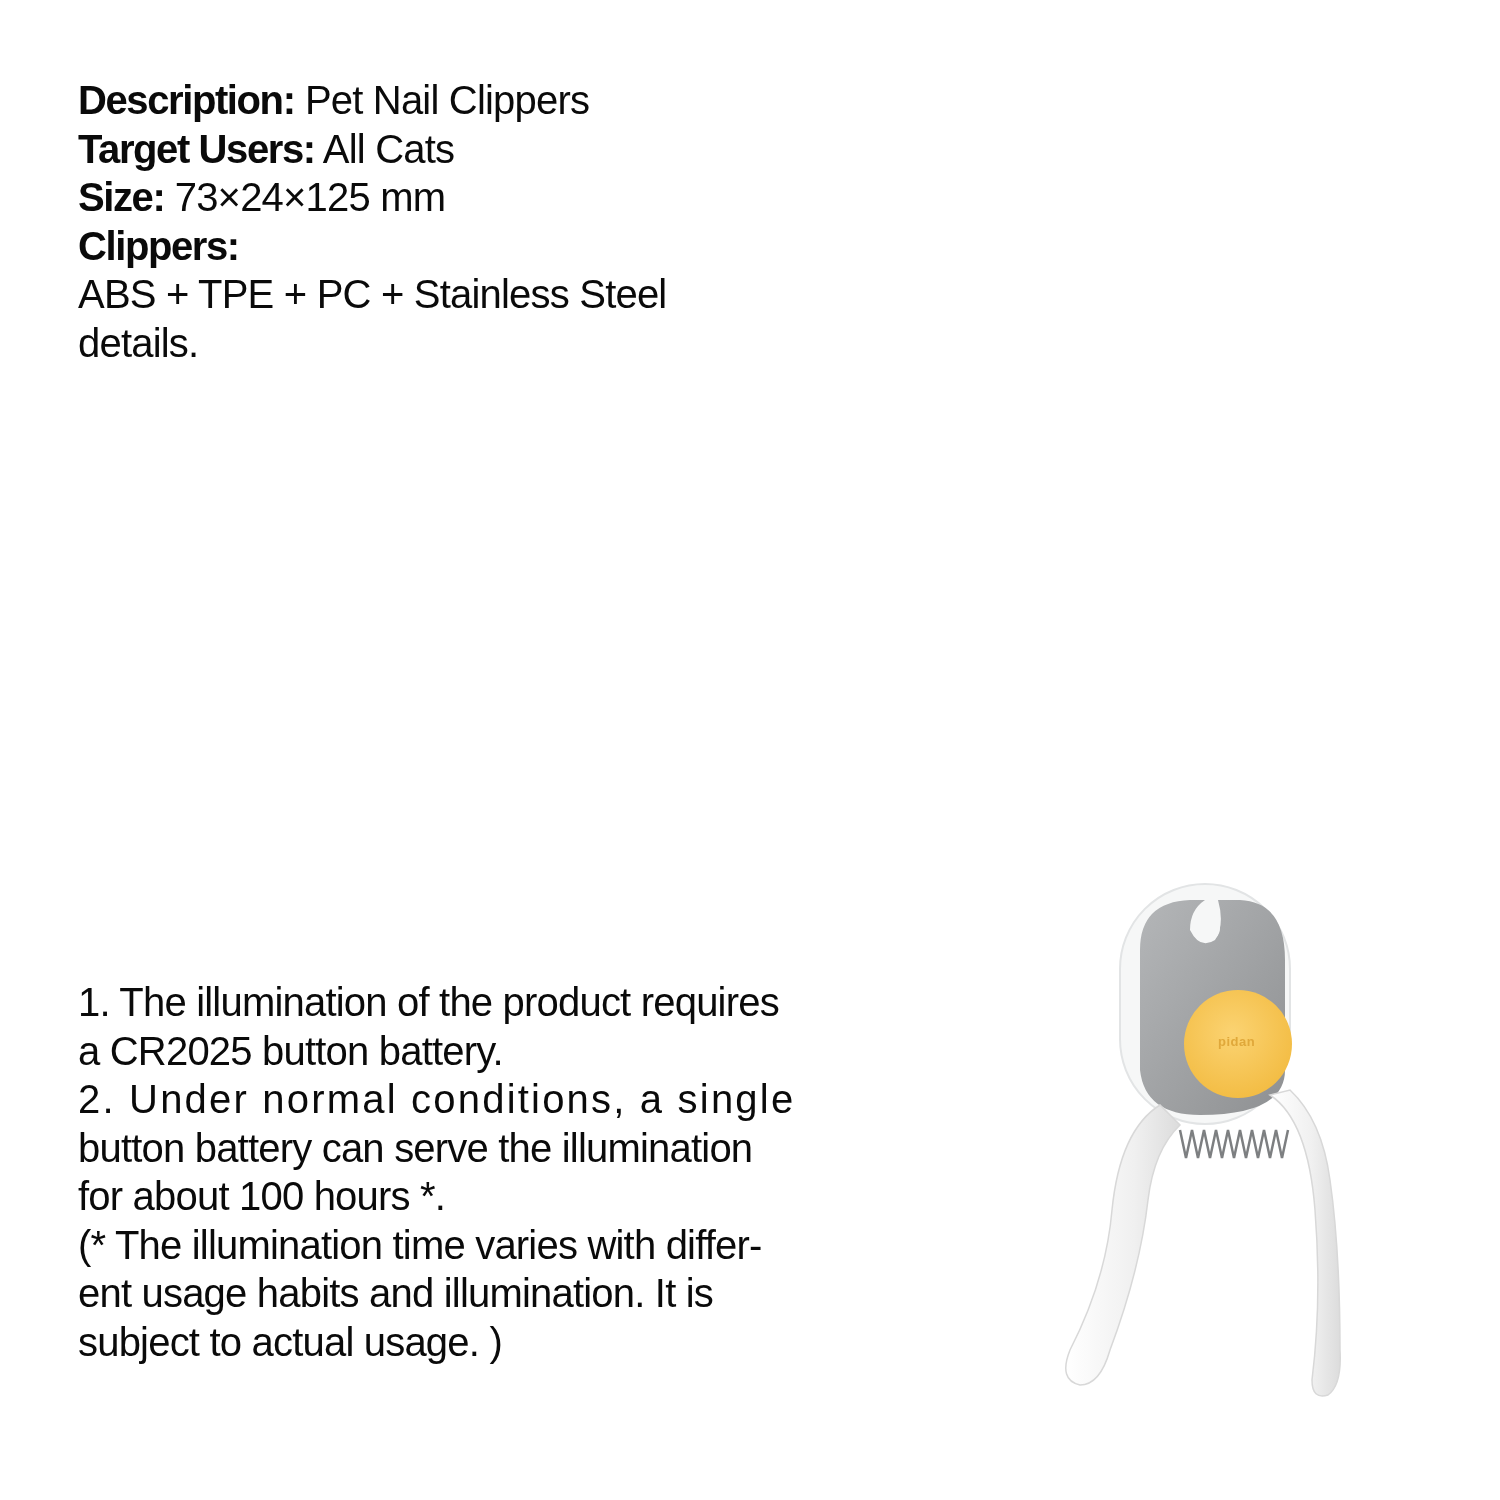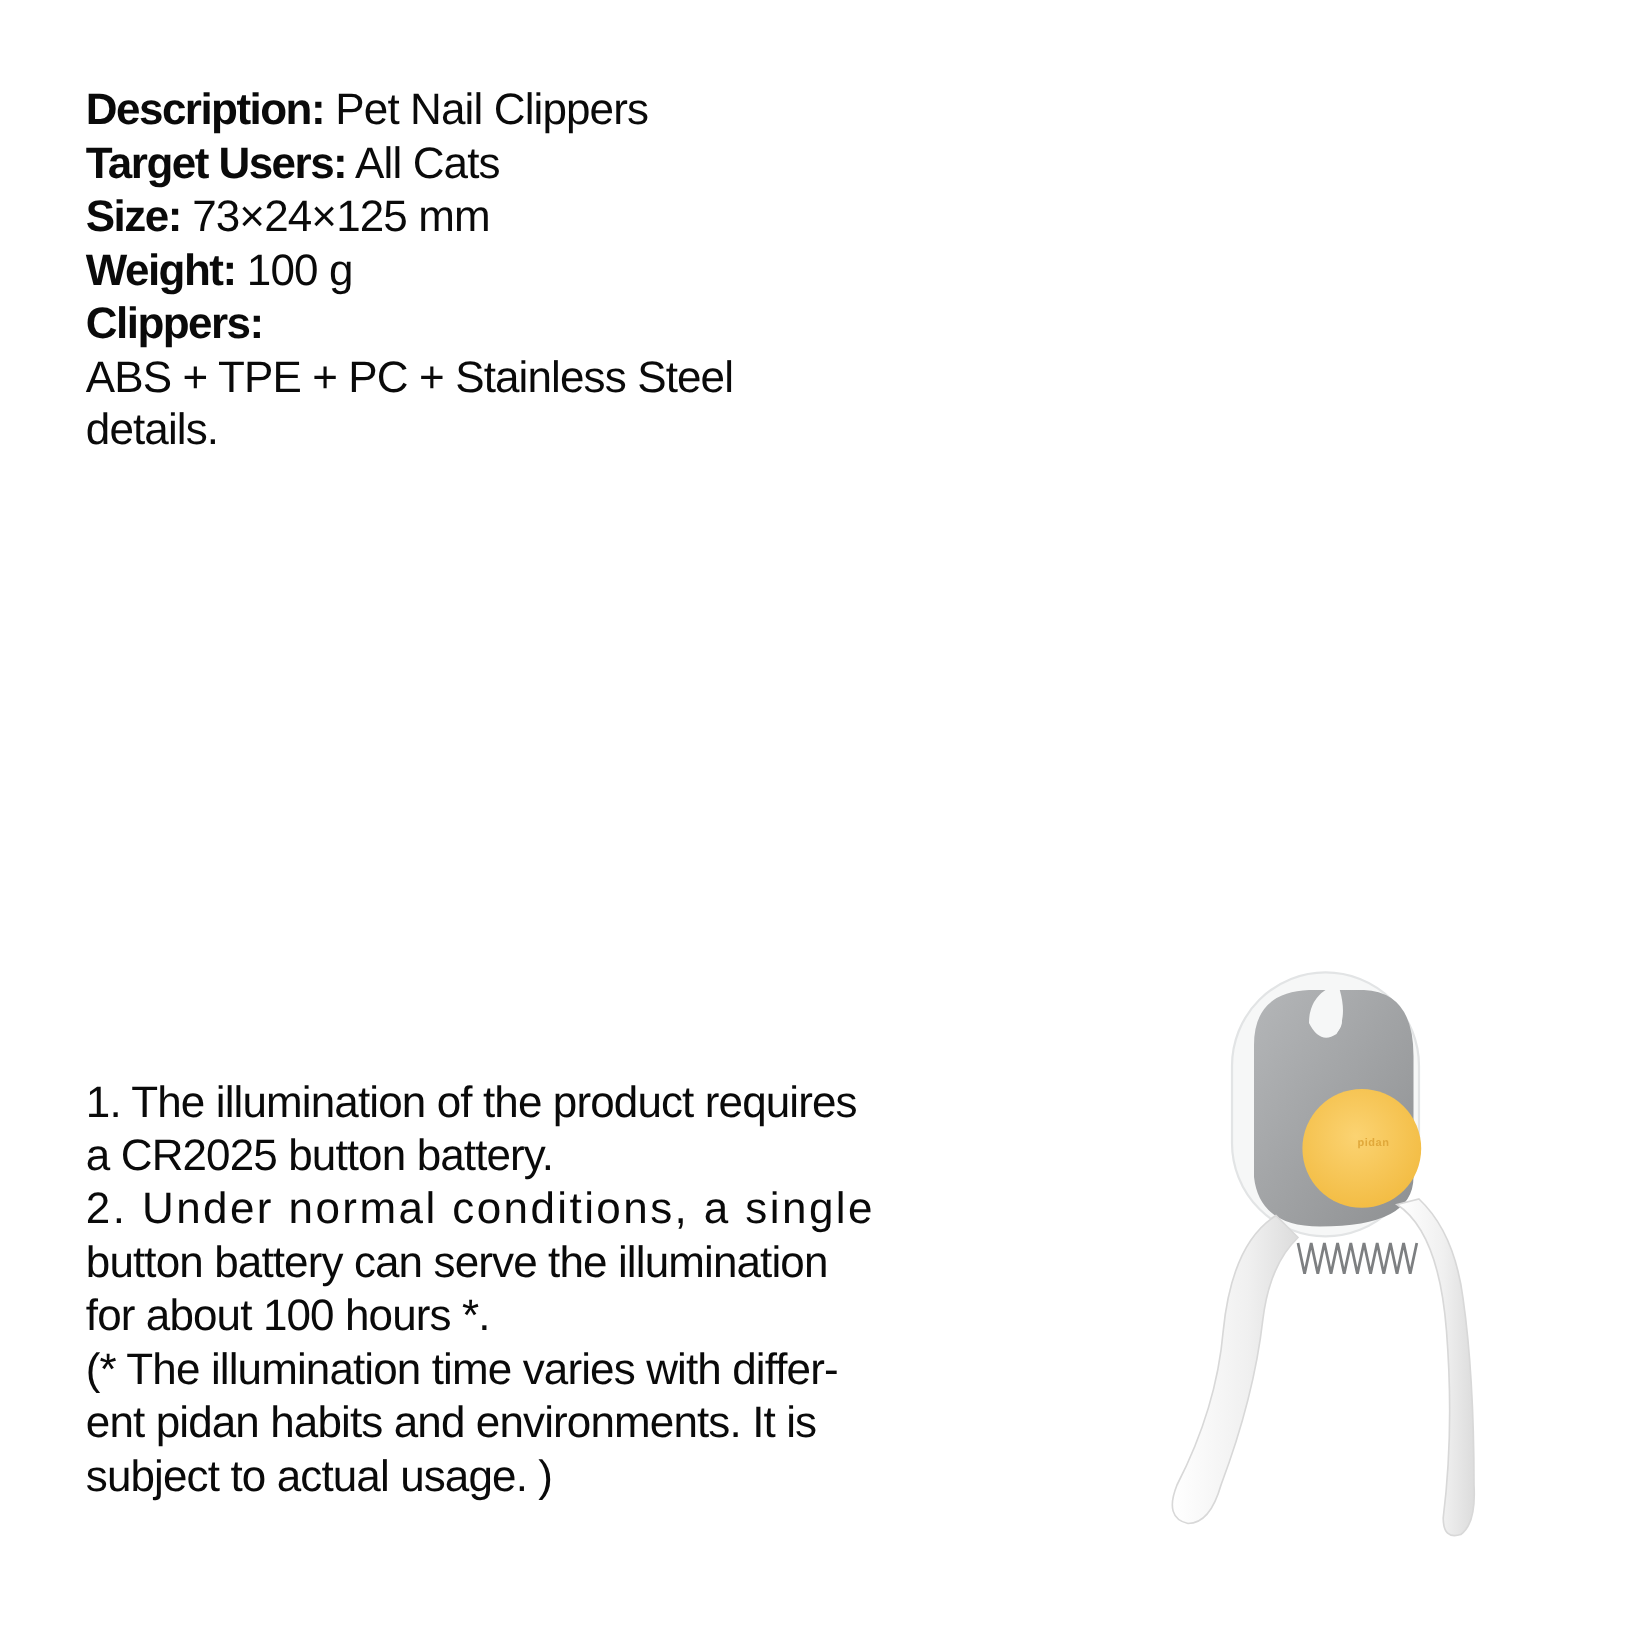--- a/index.html
+++ b/index.html
@@ -13,34 +13,33 @@
   .wide { letter-spacing: 2.2px; }
   .product { position: absolute; left: 1040px; top: 880px; width: 320px; height: 540px; }
 </style>
 </head>
 <body>
 
 <div class="block specs">
   <span class="line"><span class="k">Description:</span><span> Pet Nail Clippers</span></span>
   <span class="line"><span class="k">Target Users:</span><span> All Cats</span></span>
   <span class="line"><span class="k">Size:</span><span> 73×24×125 mm</span></span>
-  <span class="line"><span class="k">Weight:</span><span> 100 g</span></span>
   <span class="line k">Clippers:</span>
   <span class="line">ABS + TPE + PC + Stainless Steel</span>
   <span class="line">details.</span>
 </div>
 
 <div class="block instr">
   <span class="line">1. The illumination of the product requires</span>
   <span class="line">a CR2025 button battery.</span>
   <span class="line wide">2. Under normal conditions, a single</span>
   <span class="line">button battery can serve the illumination</span>
   <span class="line">for about 100 hours *.</span>
   <span class="line">(* The illumination time varies with differ-</span>
-  <span class="line">ent pidan habits and environments. It is</span>
+  <span class="line">ent usage habits and illumination. It is</span>
   <span class="line">subject to actual usage. )</span>
 </div>
 
 <div class="product">
   <svg width="320" height="540" viewBox="0 0 320 540">
     <defs>
       <linearGradient id="steel" x1="0" y1="0" x2="1" y2="1">
         <stop offset="0" stop-color="#b4b6b8"></stop>
           <stop offset="1" stop-color="#8e9092"></stop>
       </linearGradient>
@@ -61,14 +60,14 @@
     <circle cx="166" cy="48" r="14" fill="#f6f7f7"></circle>
 
     <path d="M120 225 Q80 250 72 330 Q66 400 30 470 Q18 500 40 505 Q60 505 70 470 Q100 390 108 320 Q114 270 140 245 Z" fill="url(#handle)" stroke="#d8d8d8" stroke-width="1.5"></path>
 
     <path d="M230 215 Q268 240 275 330 Q282 420 272 500 Q272 520 288 515 Q302 505 300 470 Q300 370 290 300 Q282 240 250 210 Z" fill="url(#handle)" stroke="#d8d8d8" stroke-width="1.5"></path>
 
     <path d="M140 250 l6 28 l6 -28 l6 28 l6 -28 l6 28 l6 -28 l6 28 l6 -28 l6 28 l6 -28 l6 28 l6 -28 l6 28 l6 -28 l6 28 l6 -28 l6 28 l6 -28" fill="none" stroke="#7d7f81" stroke-width="2.5"></path>
 
     <circle cx="198" cy="164" r="54" fill="url(#btn)"></circle>
   </svg>
-  <span style="position:absolute; left:178px; top:154px; font-size:10px; font-weight:bold; color:#e0a83a; letter-spacing:0.5px;margin-left:16px;">pidan</span>
+  <span style="position:absolute; left:178px; top:154px; font-size:13px; font-weight:bold; color:#e0a83a; letter-spacing:0.5px;">pidan</span>
 </div>
 
 </body></html>

